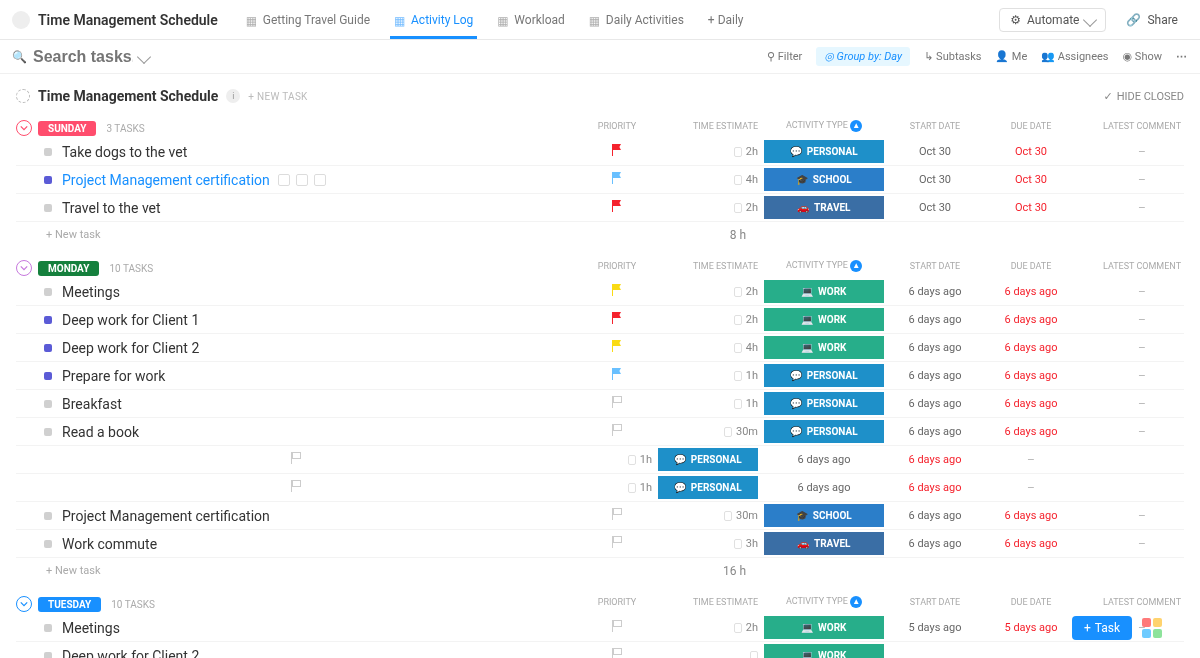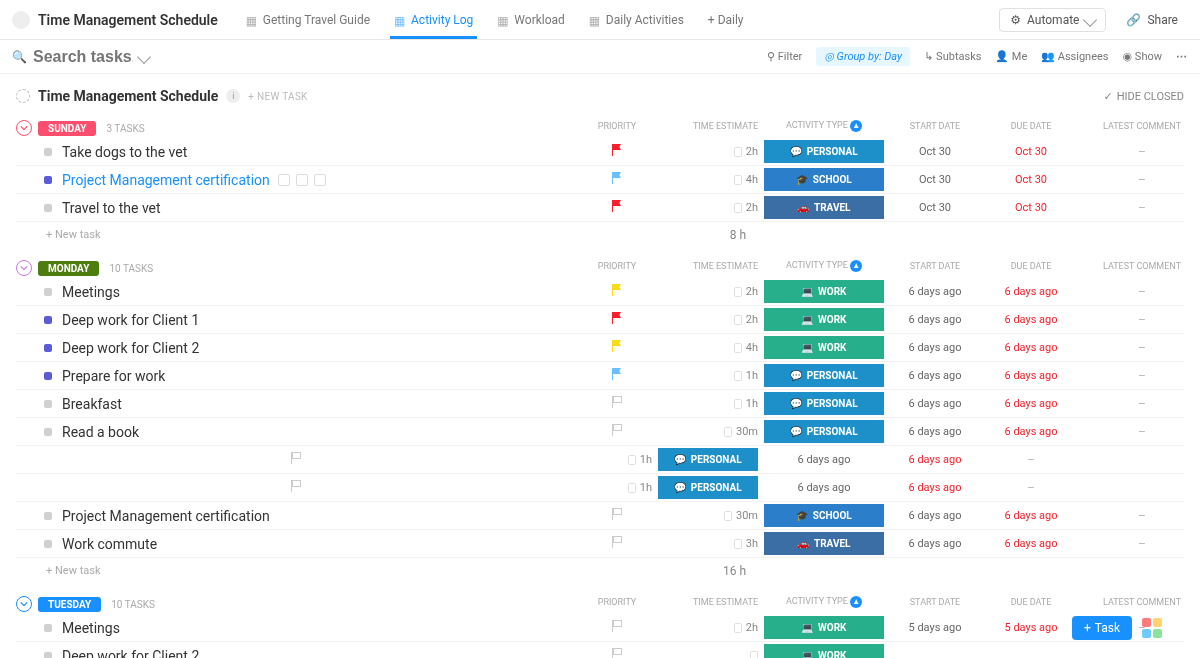--- a/index.html
+++ b/index.html
@@ -206,21 +206,21 @@
         </div>
       </div>
       <div class="group">
         <div class="cols">
           <div class="group-row">
             <span class="g-caret" style="border:1px solid #c678dd">
               <svg viewBox="0 0 10 10">
                 <path d="M1 3 L5 7 L9 3" stroke="#c678dd" fill="none" stroke-width="1.5"></path>
               </svg>
             </span>
-            <span class="g-pill" style="background:#4d7c0f">MONDAY</span>
+            <span class="g-pill" style="background:#15803d">MONDAY</span>
             <span class="g-count">10 TASKS</span>
           </div>
           <div style="text-align: center;">PRIORITY</div>
           <div style="text-align: right;">TIME ESTIMATE</div>
           <div style="text-align: center;">ACTIVITY TYPE <span style="display:inline-block;background:#1890ff;color:#fff;border-radius:50%;width:12px;height:12px;line-height:12px;text-align:center;font-size:8px">▲</span></div>
           <div style="text-align: center;">START DATE</div>
           <div style="text-align: center;">DUE DATE</div>
           <div style="text-align: center;">LATEST COMMENT</div>
         </div>
         <div class="task">

